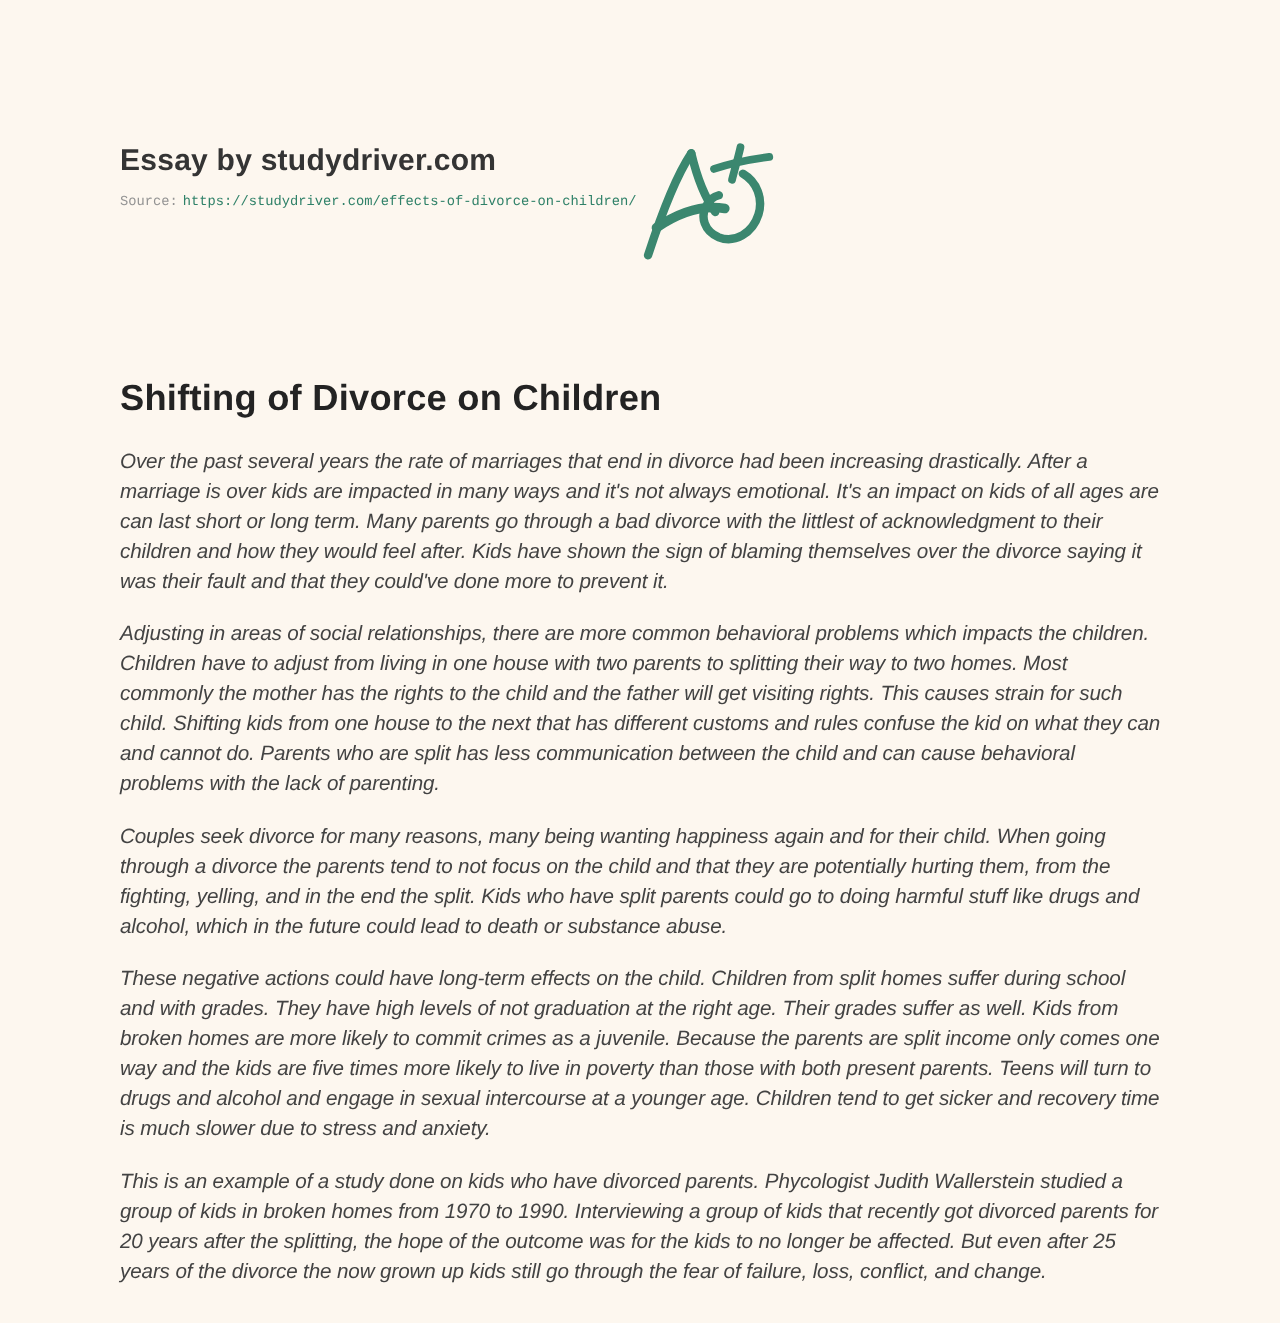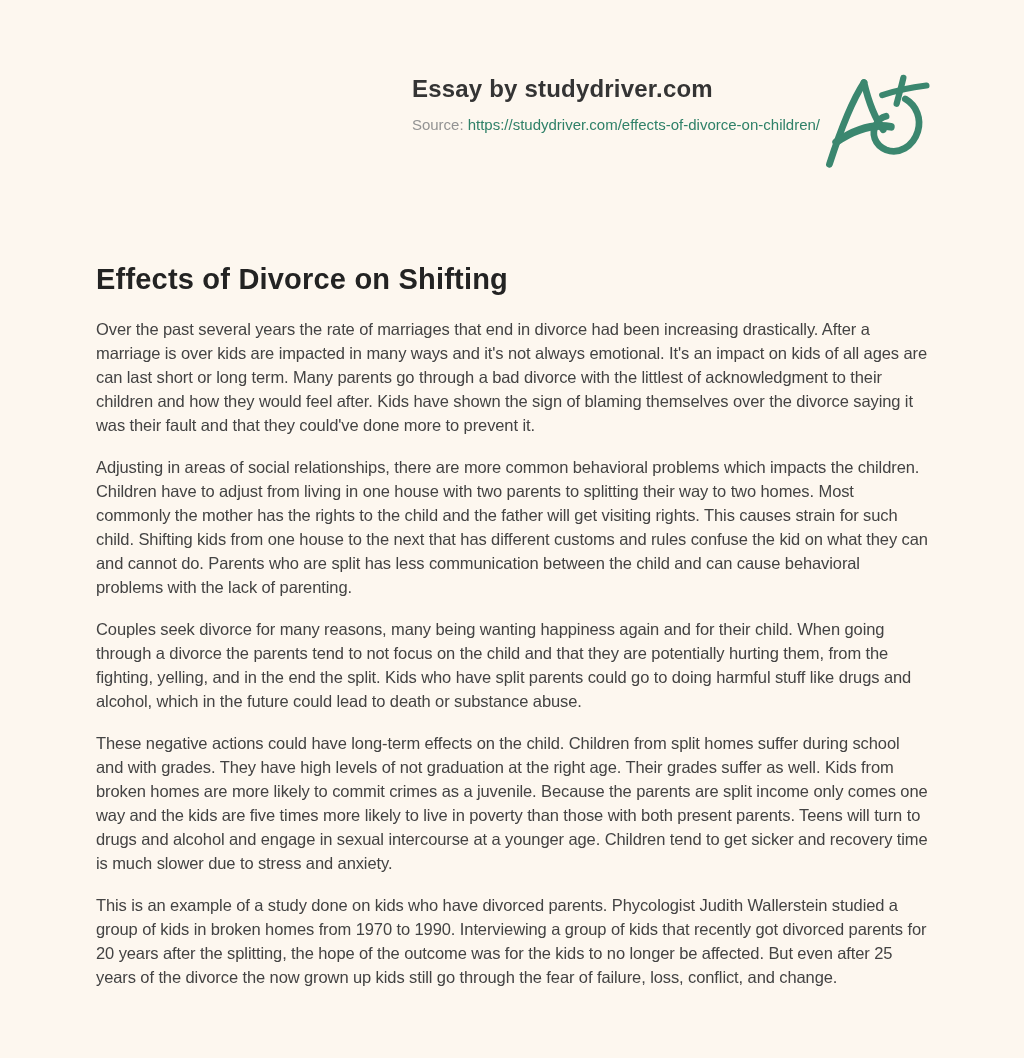--- a/index.html
+++ b/index.html
@@ -12,34 +12,36 @@
     min-height: 1058px;
   }
   .page {
     width: 1024px;
     min-height: 1058px;
     padding: 72px 92px 20px 96px;
     background: #fdf7ef;
   }
   .header {
     display: flex;
-    justify-content: flex-end;
+    justify-content: flex-start;
     align-items: flex-start;
     height: 96px;
+    margin-top: 40px;
   }
   .byline {
     font-size: 24px;
     font-weight: bold;
     color: #343434;
     letter-spacing: 0.2px;
     margin-top: 3px;
   }
   .source-line {
     margin-top: 13px;
-    font-size: 15px;
+    font-size: 11px;
+    font-family: Liberation Mono, monospace;
   }
   .source-label {
     color: #939393;
     margin-right: 4px;
   }
   .source-url {
     text-decoration: none;
     cursor: pointer;
   }
   .logo {
@@ -48,20 +50,21 @@
   }
   .essay-title {
     margin-top: 95px;
     font-size: 29px;
     font-weight: bold;
     color: #232323;
     letter-spacing: 0.2px;
   }
   .essay-body {
     margin-top: 21px;
+    font-style: italic;
   }
   .essay-body p {
     font-size: 16.5px;
     line-height: 24px;
     letter-spacing: -0.1px;
     color: #434343;
     margin: 0 0 18px 0;
     max-width: 834px;
   }
 </style>
@@ -83,21 +86,21 @@
         <path d="M45,9 C50,30 57,47 65,58" stroke-width="7"></path>
         <path d="M16,71 C38,56 56,52 73,55" stroke-width="8"></path>
         <path d="M86,4 C84,13 81,23 79,31" stroke-width="6.5"></path>
         <path d="M64,22 C79,17 94,14 110,12" stroke-width="6.5"></path>
         <path d="M88,26 C100,33 105,47 101,60 C96,76 81,84 68,79 C56,74 52,62 58,52 C60,48 64,45 68,44" stroke-width="7"></path>
       </svg>
     </div>
   </header>
 
   <main>
-    <h2 class="essay-title">Effects of Divorce on Shifting</h2>
+    <h2 class="essay-title">Shifting of Divorce on Children</h2>
     <div class="essay-body" id="paragraphs">
         <p>Over the past several years the rate of marriages that end in divorce had been increasing drastically. After a marriage is over kids are impacted in many ways and it's not always emotional. It's an impact on kids of all ages are can last short or long term. Many parents go through a bad divorce with the littlest of acknowledgment to their children and how they would feel after. Kids have shown the sign of blaming themselves over the divorce saying it was their fault and that they could've done more to prevent it.</p>
         <p>Adjusting in areas of social relationships, there are more common behavioral problems which impacts the children. Children have to adjust from living in one house with two parents to splitting their way to two homes. Most commonly the mother has the rights to the child and the father will get visiting rights. This causes strain for such child. Shifting kids from one house to the next that has different customs and rules confuse the kid on what they can and cannot do. Parents who are split has less communication between the child and can cause behavioral problems with the lack of parenting.</p>
         <p>Couples seek divorce for many reasons, many being wanting happiness again and for their child. When going through a divorce the parents tend to not focus on the child and that they are potentially hurting them, from the fighting, yelling, and in the end the split. Kids who have split parents could go to doing harmful stuff like drugs and alcohol, which in the future could lead to death or substance abuse.</p>
         <p>These negative actions could have long-term effects on the child. Children from split homes suffer during school and with grades. They have high levels of not graduation at the right age. Their grades suffer as well. Kids from broken homes are more likely to commit crimes as a juvenile. Because the parents are split income only comes one way and the kids are five times more likely to live in poverty than those with both present parents. Teens will turn to drugs and alcohol and engage in sexual intercourse at a younger age. Children tend to get sicker and recovery time is much slower due to stress and anxiety.</p>
         <p>This is an example of a study done on kids who have divorced parents. Phycologist Judith Wallerstein studied a group of kids in broken homes from 1970 to 1990. Interviewing a group of kids that recently got divorced parents for 20 years after the splitting, the hope of the outcome was for the kids to no longer be affected. But even after 25 years of the divorce the now grown up kids still go through the fear of failure, loss, conflict, and change.</p>
       </div>
   </main>
 
 </div>

